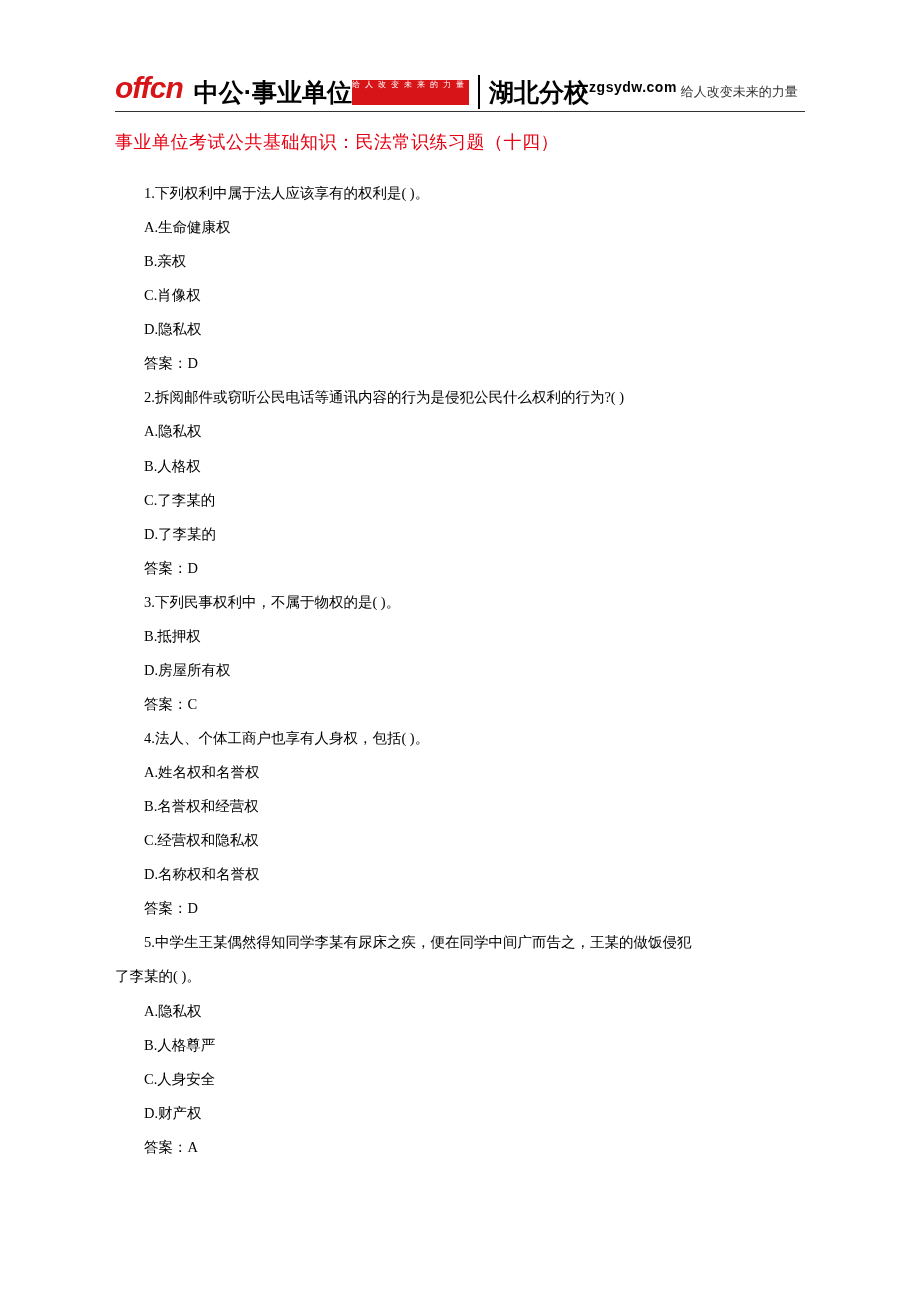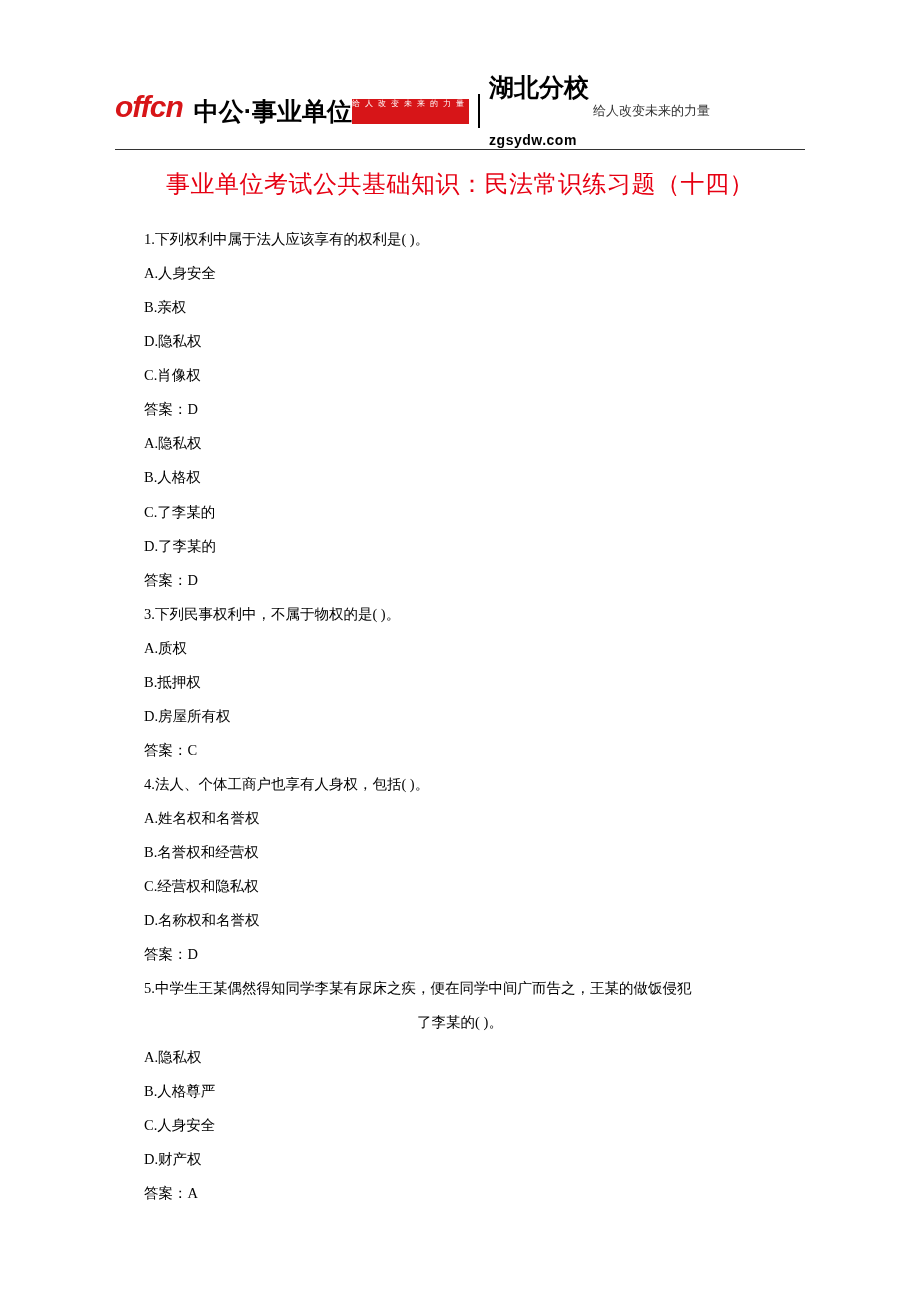--- a/index.html
+++ b/index.html
@@ -60,22 +60,21 @@
       font-family: "SimHei", sans-serif;
     }
     .divider {
       width: 2px;
       height: 34px;
       background: #000;
       margin: 0 6px;
     }
     .hubei-block {
       display: flex;
-      flex-direction: column;
-      gap: 33px;
+      flex-direction: row;
     }
     .hubei-main {
       color: #000;
       font-family: "SimHei", "黑体", sans-serif;
       font-weight: 900;
       font-size: 25px;
       line-height: 1;
     }
     .hubei-sub {
       color: #000;
@@ -88,38 +87,36 @@
     .slogan {
       font-size: 13px;
       color: #333;
       font-family: "SimSun", serif;
       margin-left: 4px;
       padding-bottom: 1px;
     }
     .title {
       color: #e60012;
       font-family: "Microsoft YaHei", "SimHei", sans-serif;
-      font-size: 24px;
+      font-size: 18px;
       font-weight: 400;
-      text-align: center;
       margin-bottom: 22px;
       letter-spacing: 0.5px;
     }
     .content {
       font-size: 14.5px;
       color: #000;
       line-height: 2.35;
     }
     .content p {
       text-indent: 2em;
       margin: 0;
     }
     .content p.no-indent {
       text-indent: 0;
-      text-align: center;
     }
   </style>
 </head>
 <body>
 
 <div class="header">
   <div class="logo-area">
     <span class="offcn-logo">offcn</span>
     <div class="brand-block">
       <span class="brand-main-text">中公·事业单位</span>
@@ -132,34 +129,34 @@
     </div>
   </div>
   <span class="slogan">给人改变未来的力量</span>
 </div>
 
 <h1 class="title">事业单位考试公共基础知识：民法常识练习题（十四）</h1>
 
 <div class="content">
 
   <p>1.下列权利中属于法人应该享有的权利是( )。</p>
-  <p>A.人身安全</p>
+  <p>A.生命健康权</p>
   <p>B.亲权</p>
+  <p>C.肖像权</p>
   <p>D.隐私权</p>
-  <p>C.肖像权</p>
   <p>答案：D</p>
 
+  <p>2.拆阅邮件或窃听公民电话等通讯内容的行为是侵犯公民什么权利的行为?( )</p>
   <p>A.隐私权</p>
   <p>B.人格权</p>
   <p>C.了李某的</p>
   <p>D.了李某的</p>
   <p>答案：D</p>
 
   <p>3.下列民事权利中，不属于物权的是( )。</p>
-  <p>A.质权</p>
   <p>B.抵押权</p>
   <p>D.房屋所有权</p>
   <p>答案：C</p>
 
   <p>4.法人、个体工商户也享有人身权，包括( )。</p>
   <p>A.姓名权和名誉权</p>
   <p>B.名誉权和经营权</p>
   <p>C.经营权和隐私权</p>
   <p>D.名称权和名誉权</p>
   <p>答案：D</p>

